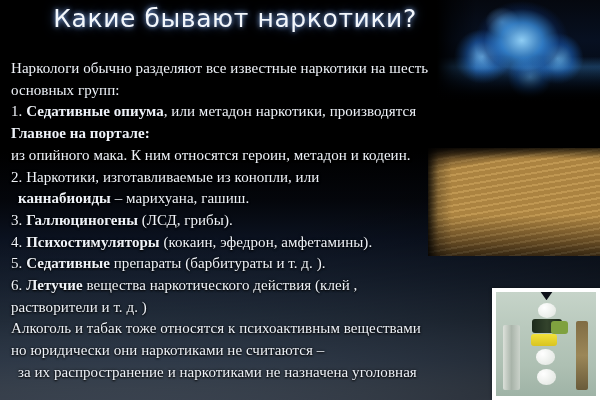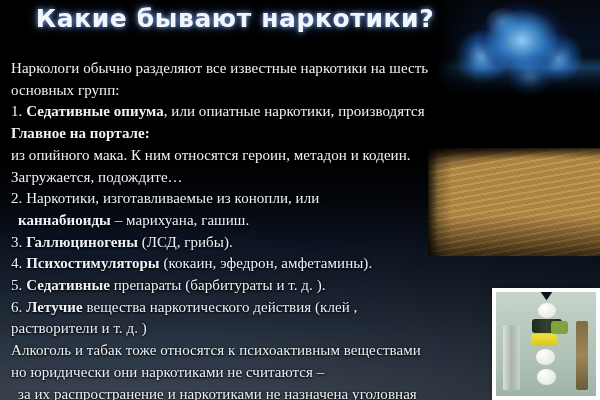--- a/index.html
+++ b/index.html
@@ -41,21 +41,21 @@
   }
 
   
   .title {
     position: absolute;
     left: 0;
     top: 4px;
     width: 470px;
     text-align: center;
     font-family: "DejaVu Sans", "Liberation Sans", sans-serif;
-    font-weight: bold;
+    font-weight: normal;
     font-size: 25px;
     letter-spacing: 0.6px;
     color: #f2f6fb;
     text-shadow:
       0 0 5px rgba(150,190,255,0.85),
       0 0 12px rgba(90,150,255,0.55),
       0 1px 2px rgba(0,0,0,0.9);
     z-index: 14;
     white-space: nowrap;
   }
@@ -277,24 +277,23 @@
     <div class="notch"></div>
   </div>
 
   <div class="bg-vignette"></div>
 
   <div class="title">Какие  бывают  наркотики?</div>
 
   <div class="body-text">
       <div class="line"><span>Наркологи обычно разделяют все известные наркотики на шесть</span></div>
       <div class="line"><span>основных групп:</span></div>
-      <div class="line"><span>1. </span><b>Седативные опиума</b><span>, или опиатные наркотики, производятся</span></div>
+      <div class="line"><span>1. </span><b>Седативные опиума</b><span>, или метадон наркотики, производятся</span></div>
       <div class="line"><b>Главное на портале:</b></div>
       <div class="line"><span>из опийного мака. К ним относятся героин, метадон и кодеин.</span></div>
-      <div class="line"><span>Загружается, подождите…</span></div>
       <div class="line"><span>2. Наркотики, изготавливаемые из конопли, или</span></div>
       <div class="line indent"><b>каннабиоиды</b><span> – марихуана, гашиш.</span></div>
       <div class="line"><span>3. </span><b>Галлюциногены</b><span> (ЛСД, грибы).</span></div>
       <div class="line"><span>4. </span><b>Психостимуляторы</b><span> (кокаин, эфедрон, амфетамины).</span></div>
       <div class="line"><span>5. </span><b>Седативные</b><span> препараты (барбитураты и т. д. ).</span></div>
       <div class="line"><span>6. </span><b>Летучие</b><span> вещества наркотического действия (клей ,</span></div>
       <div class="line"><span>растворители и т. д. )</span></div>
       <div class="line"><span>Алкоголь и табак тоже относятся к психоактивным веществами</span></div>
       <div class="line"><span>но юридически они наркотиками не считаются –</span></div>
       <div class="line indent"><span>за их распространение и наркотиками не назначена уголовная</span></div>

